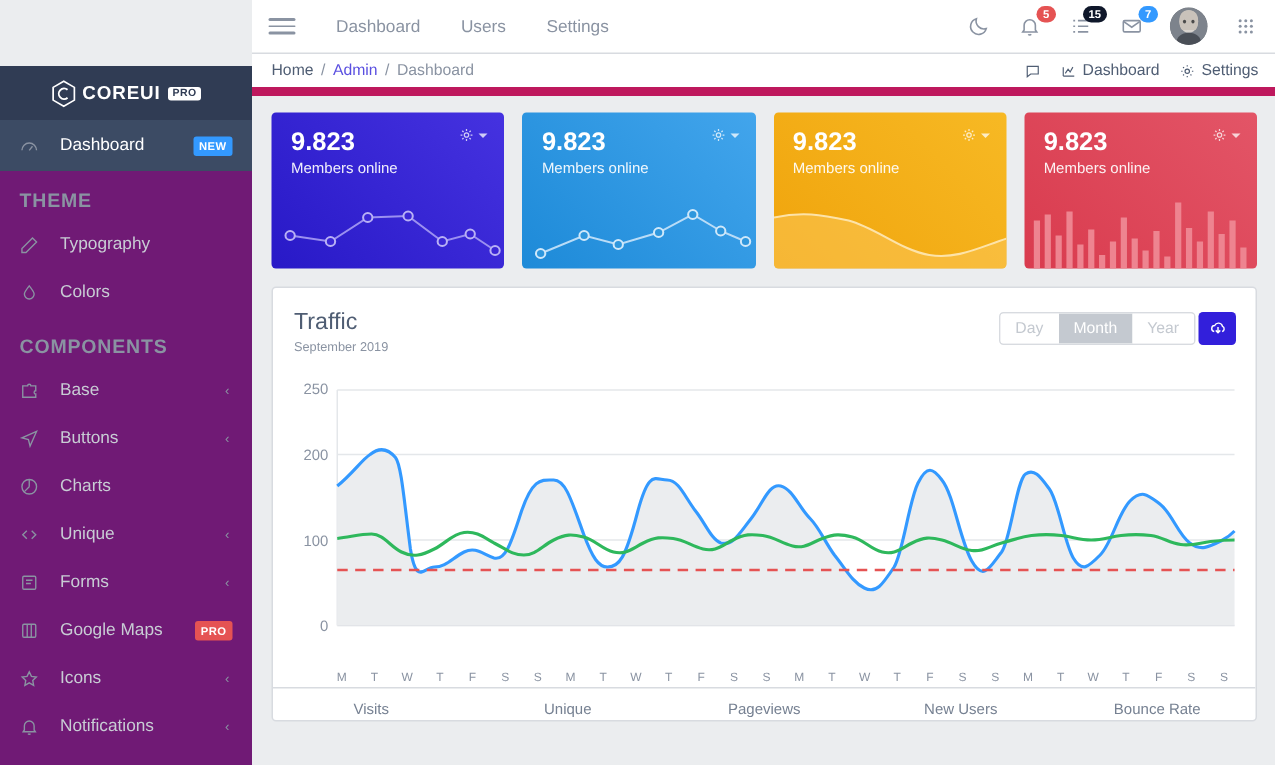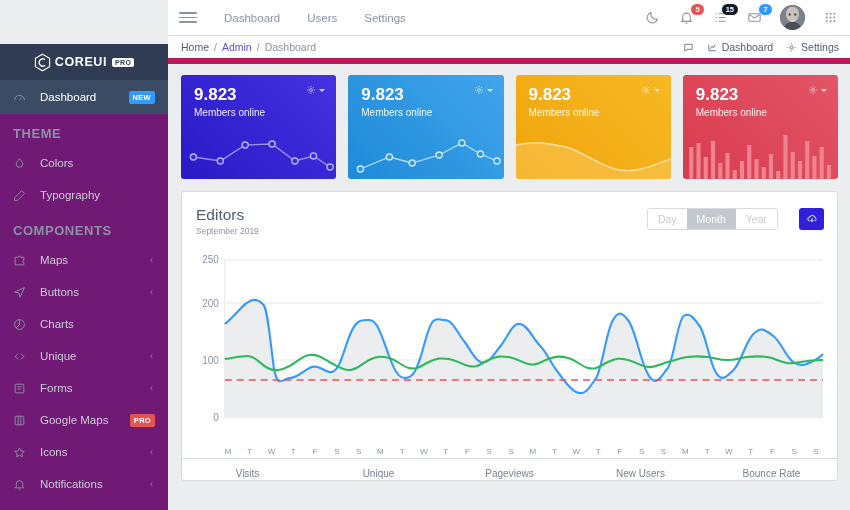--- a/index.html
+++ b/index.html
@@ -138,21 +138,21 @@
 
   
   .card-traffic {
     margin-top: 12px; background: #fff;
     border: 1px solid #d8dbe0; border-radius: 3px;
     height: 290px; position: relative; overflow: hidden;
   }
   .traffic-head { display: flex; align-items: flex-start; padding: 14px 13px 0 14px; }
   .traffic-title { font-size: 15.5px; color: #4f5d73; font-weight: 400; line-height: 1.15; }
   .traffic-sub { font-size: 8.5px; color: #8a93a2; padding-top: 2px; }
-  .traffic-actions { margin-left: auto; display: flex; align-items: center; gap: 21px; padding-top: 2px; }
+  .traffic-actions { margin-left: auto; display: flex; align-items: center; gap: 2px; padding-top: 2px; }
   .btn-group { display: flex; border: 1px solid #d8dbe0; border-radius: 3px; overflow: hidden; }
   .btn-group button {
     border: 0; background: #fff; color: #c4c9d0;
     font-size: 10.5px; padding: 4px 10px;
     font-family: "Liberation Sans", sans-serif; cursor: pointer;
   }
   .btn-group button.active { background: #c4c9d0; color: #fff; }
   .btn-dl {
     background: #321fdb; border: 0; border-radius: 3px;
     width: 25px; height: 22px;
@@ -204,44 +204,44 @@
       </span>
       <span class="nav-label" style="color:#fff">Dashboard</span>
       <span class="badge-new">NEW</span>
     </div>
 
     <div class="nav-title">THEME</div>
 
     <div class="nav-item">
       <span class="nav-icon">
         <svg viewBox="0 0 24 24" fill="none" stroke="currentColor" stroke-width="1.7">
+            <path d="M16 3l5 5L8 21H3v-5z"></path>
+          </svg>
+      </span>
+      <span class="nav-label">Typography</span>
+    </div>
+
+    <div class="nav-item">
+      <span class="nav-icon">
+        <svg viewBox="0 0 24 24" fill="none" stroke="currentColor" stroke-width="1.7">
             <path d="M12 3c4 5 6 7.5 6 10a6 6 0 0 1-12 0c0-2.5 2-5 6-10z"></path>
           </svg>
       </span>
       <span class="nav-label">Colors</span>
     </div>
 
-    <div class="nav-item">
-      <span class="nav-icon">
-        <svg viewBox="0 0 24 24" fill="none" stroke="currentColor" stroke-width="1.7">
-            <path d="M16 3l5 5L8 21H3v-5z"></path>
-          </svg>
-      </span>
-      <span class="nav-label">Typography</span>
-    </div>
-
     <div class="nav-title">COMPONENTS</div>
 
     <div class="nav-item">
       <span class="nav-icon">
         <svg viewBox="0 0 24 24" fill="none" stroke="currentColor" stroke-width="1.7">
             <path d="M4 6h6a2 2 0 1 1 4 0h6v6a2 2 0 1 0 0 4v4H4z"></path>
           </svg>
       </span>
-      <span class="nav-label">Maps</span>
+      <span class="nav-label">Base</span>
       <span class="nav-caret">‹</span>
     </div>
 
     <div class="nav-item">
       <span class="nav-icon">
         <svg viewBox="0 0 24 24" fill="none" stroke="currentColor" stroke-width="1.7">
             <path d="M21 3L3 11l8 2 2 8z"></path>
           </svg>
       </span>
       <span class="nav-label">Buttons</span>
@@ -558,21 +558,21 @@
                 <rect x="139" y="42" width="4" height="14"></rect>
               </g>
             </svg>
           </div>
         </div>
       </div>
 
       <div class="card-traffic">
         <div class="traffic-head">
           <div>
-            <div class="traffic-title">Editors</div>
+            <div class="traffic-title">Traffic</div>
             <div class="traffic-sub">September 2019</div>
           </div>
           <div class="traffic-actions">
             <div class="btn-group">
               <button>Day</button>
               <button class="active">Month</button>
               <button>Year</button>
             </div>
             <button class="btn-dl">
               <span>

